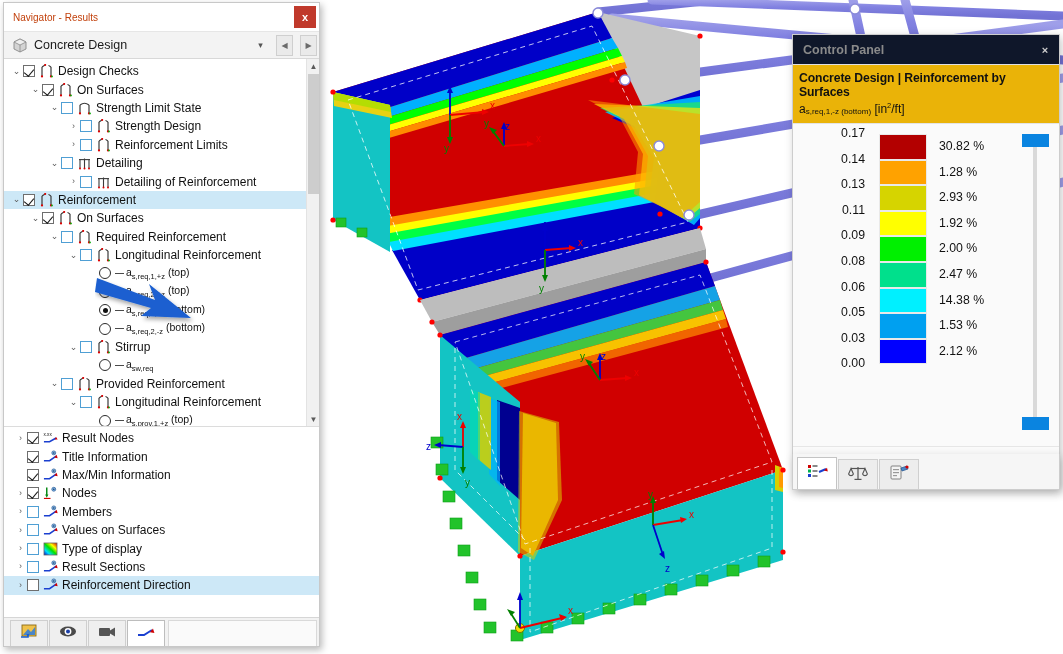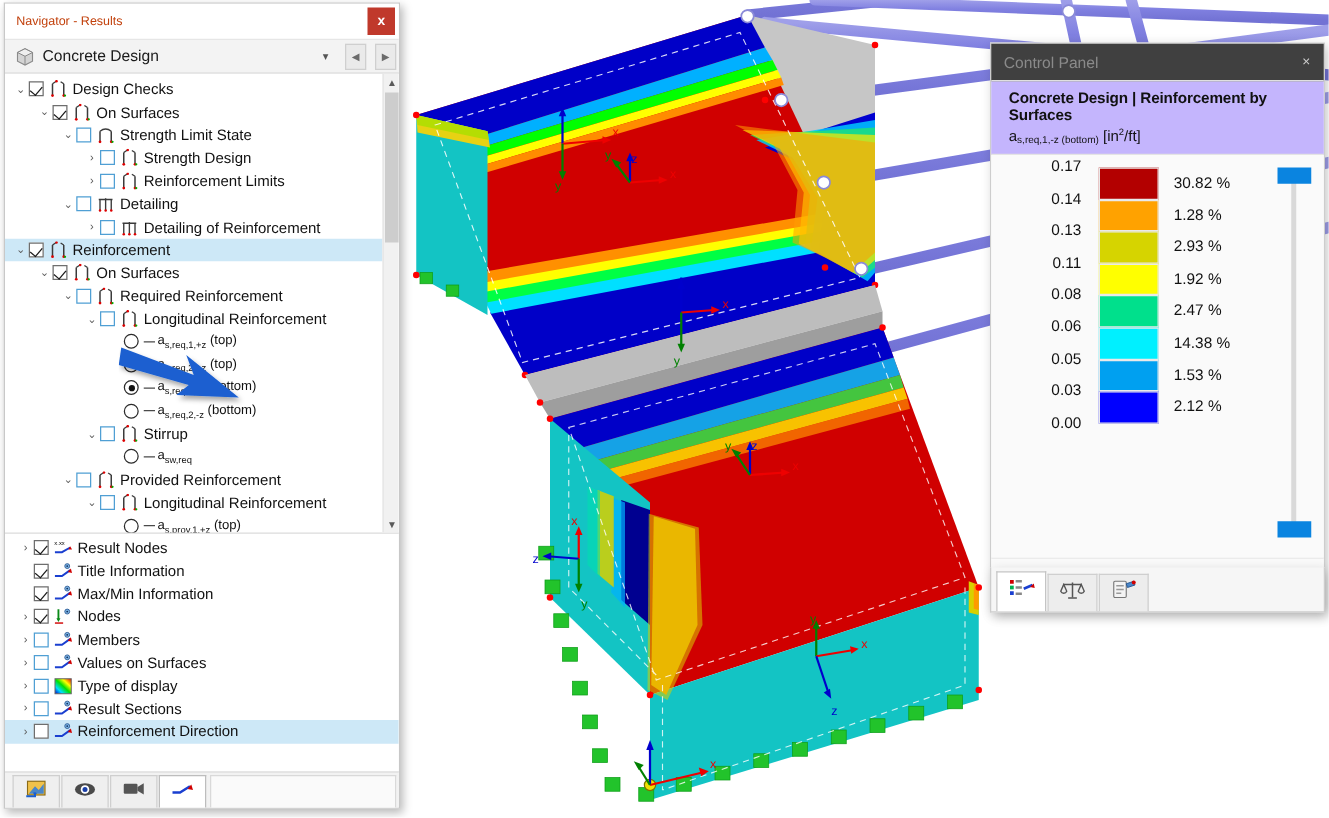--- a/index.html
+++ b/index.html
@@ -115,32 +115,32 @@
   .tb-fill { flex:1; background:#fafafa; border:1px solid #d9d9d9; border-bottom:none; margin-left:2px; }
 
   
   #control-panel {
     position:absolute; left:792px; top:34px; width:268px; height:455px;
     background:#fafafa; border:1px solid #cdcdcd;
     box-shadow: 2px 3px 9px rgba(0,0,0,0.22);
     display:flex; flex-direction:column;
   }
   #cp-title {
-    height:30px; background:#404040; border-bottom:1px solid #e0e0e0;
-    display:flex; align-items:center; padding-left:10px; position:relative; flex:0 0 auto;
+    height:30px; background:#0f172a; border-bottom:1px solid #e0e0e0;
+    display:flex; align-items:center; padding-left:10px; position:relative; flex:0 0 auto;font-weight:bold;
   }
   #cp-title-text { font-size:12.5px; color:#8a8a8a; }
   #cp-close {
     position:absolute; right:4px; top:5px; width:20px; height:20px;
     color:#cfcfcf; font-size:11px; display:flex; align-items:center; justify-content:center;
     cursor:pointer;
   }
   #cp-header {
-    background:#c4b5fd; border-bottom:1px solid #e4e4e4;
-    padding:6px 10px 7px 14px; flex:0 0 auto;
+    background:#eab308; border-bottom:1px solid #e4e4e4;
+    padding:6px 10px 7px 6px; flex:0 0 auto;
   }
   #cp-h1 { font-size:12.2px; color:#111; font-weight:600; letter-spacing:-0.1px; }
   #cp-h2 { font-size:12px; color:#111; margin-top:2px; }
 
   #cp-legend { position:relative; flex:1 1 auto; background:#fafafa; }
   #legend-grid {
     position:absolute; left:0; top:10px; width:100%;
   }
   .lrow { display:flex; align-items:center; height:25.6px; position:relative; }
   .lval {
@@ -948,20 +948,25 @@
           </div>
           <div class="lrow">
             <div class="lval">0.13</div>
             <div class="lswatch" style="background: rgb(214, 212, 0); border: 1px solid rgb(233, 233, 233);"></div>
             <div class="lpct">2.93 %</div>
           </div>
           <div class="lrow">
             <div class="lval">0.11</div>
             <div class="lswatch" style="background: rgb(255, 255, 0); border: 1px solid rgb(233, 233, 233);"></div>
             <div class="lpct">1.92 %</div>
+          </div>
+          <div class="lrow">
+            <div class="lval">0.09</div>
+            <div class="lswatch" style="background: rgb(0, 240, 0); border: 1px solid rgb(233, 233, 233);"></div>
+            <div class="lpct">2.00 %</div>
           </div>
           <div class="lrow">
             <div class="lval">0.08</div>
             <div class="lswatch" style="background: rgb(0, 224, 140); border: 1px solid rgb(233, 233, 233);"></div>
             <div class="lpct">2.47 %</div>
           </div>
           <div class="lrow">
             <div class="lval">0.06</div>
             <div class="lswatch" style="background: rgb(0, 240, 255); border: 1px solid rgb(233, 233, 233);"></div>
             <div class="lpct">14.38 %</div>

